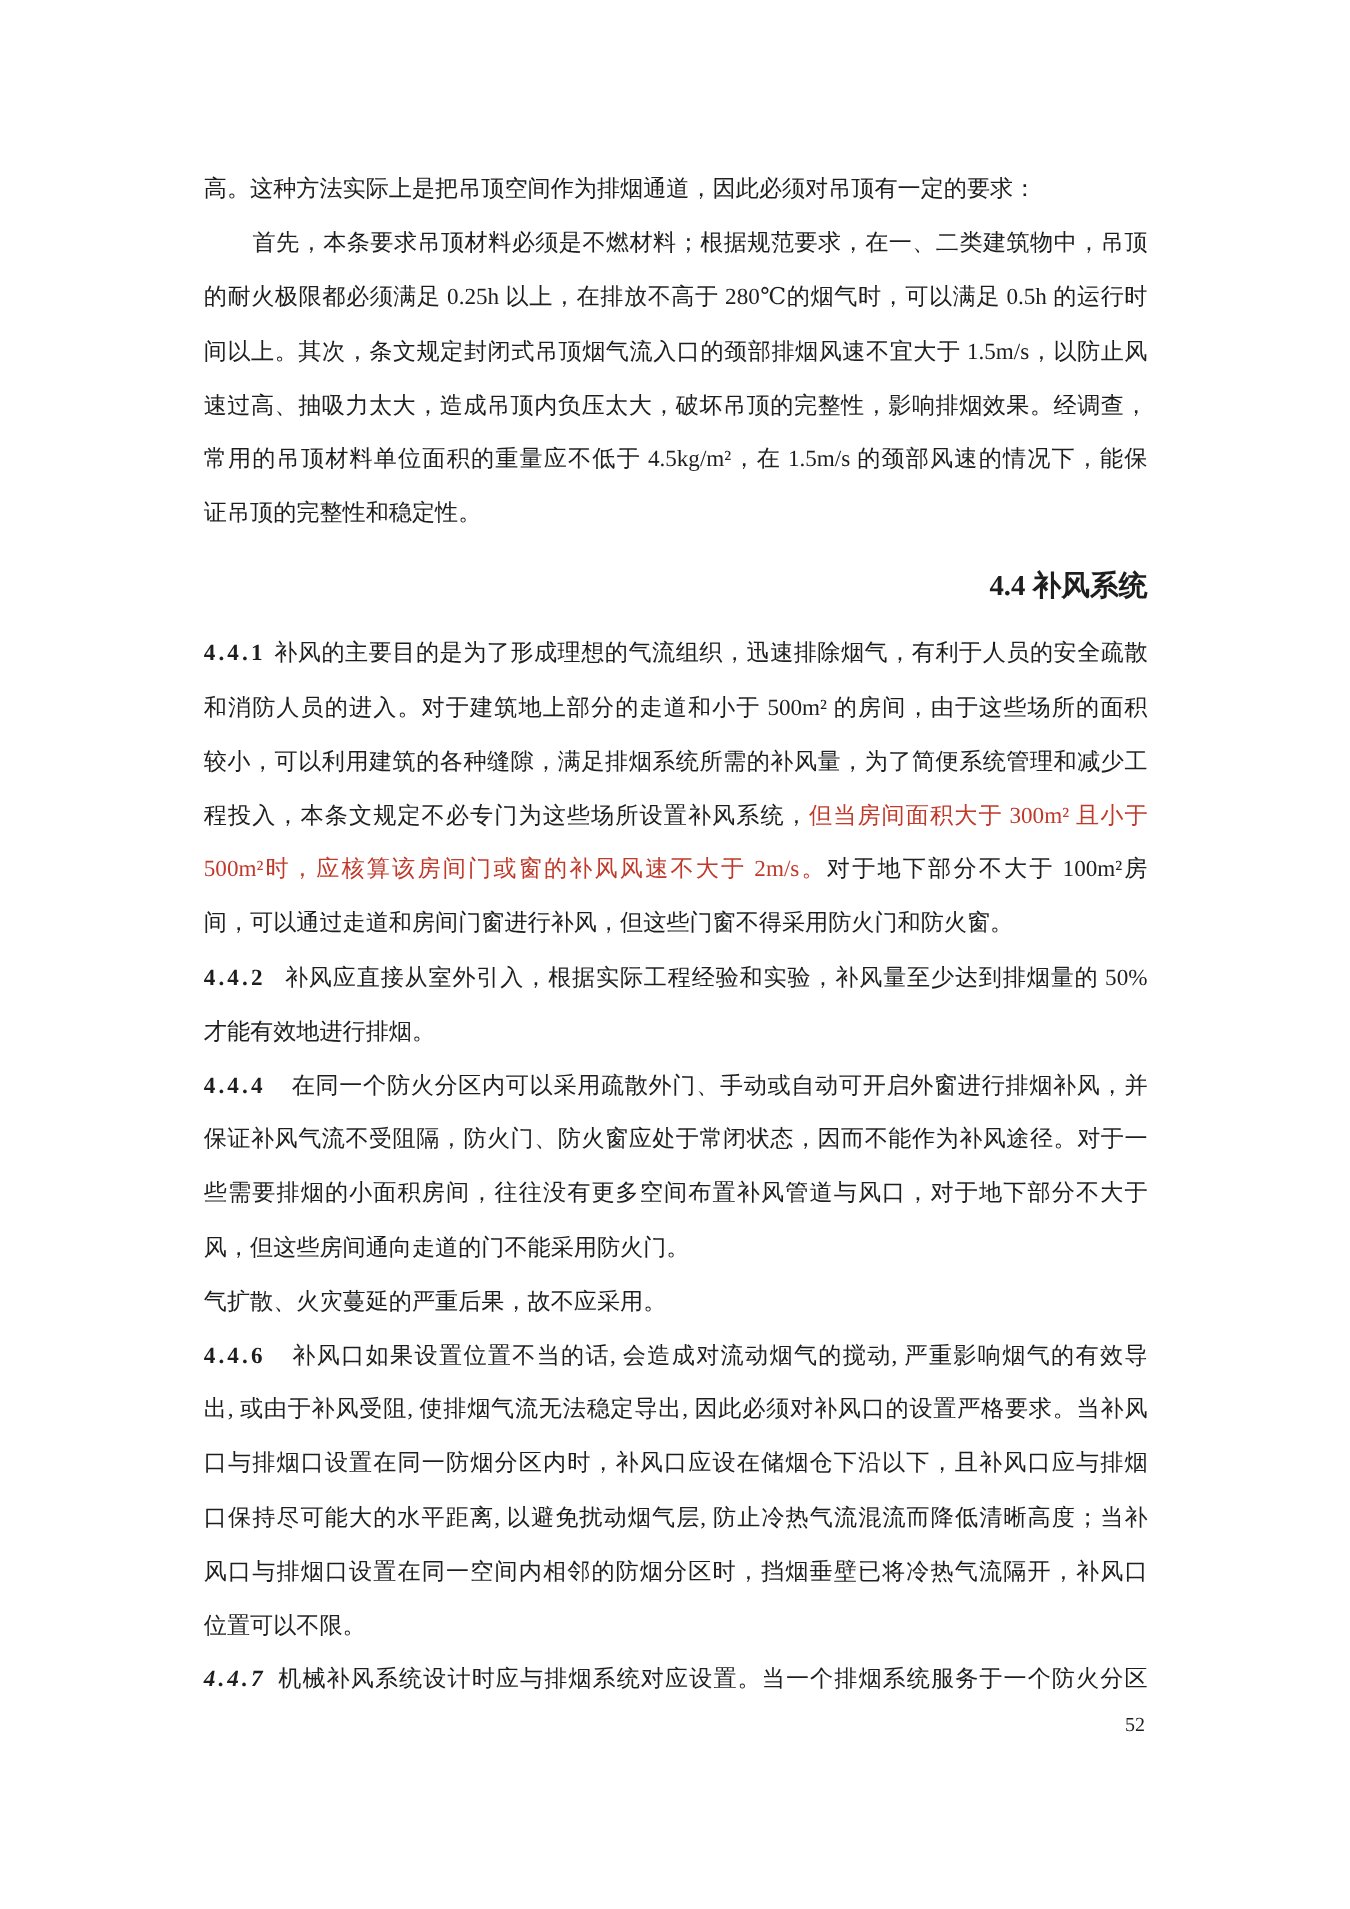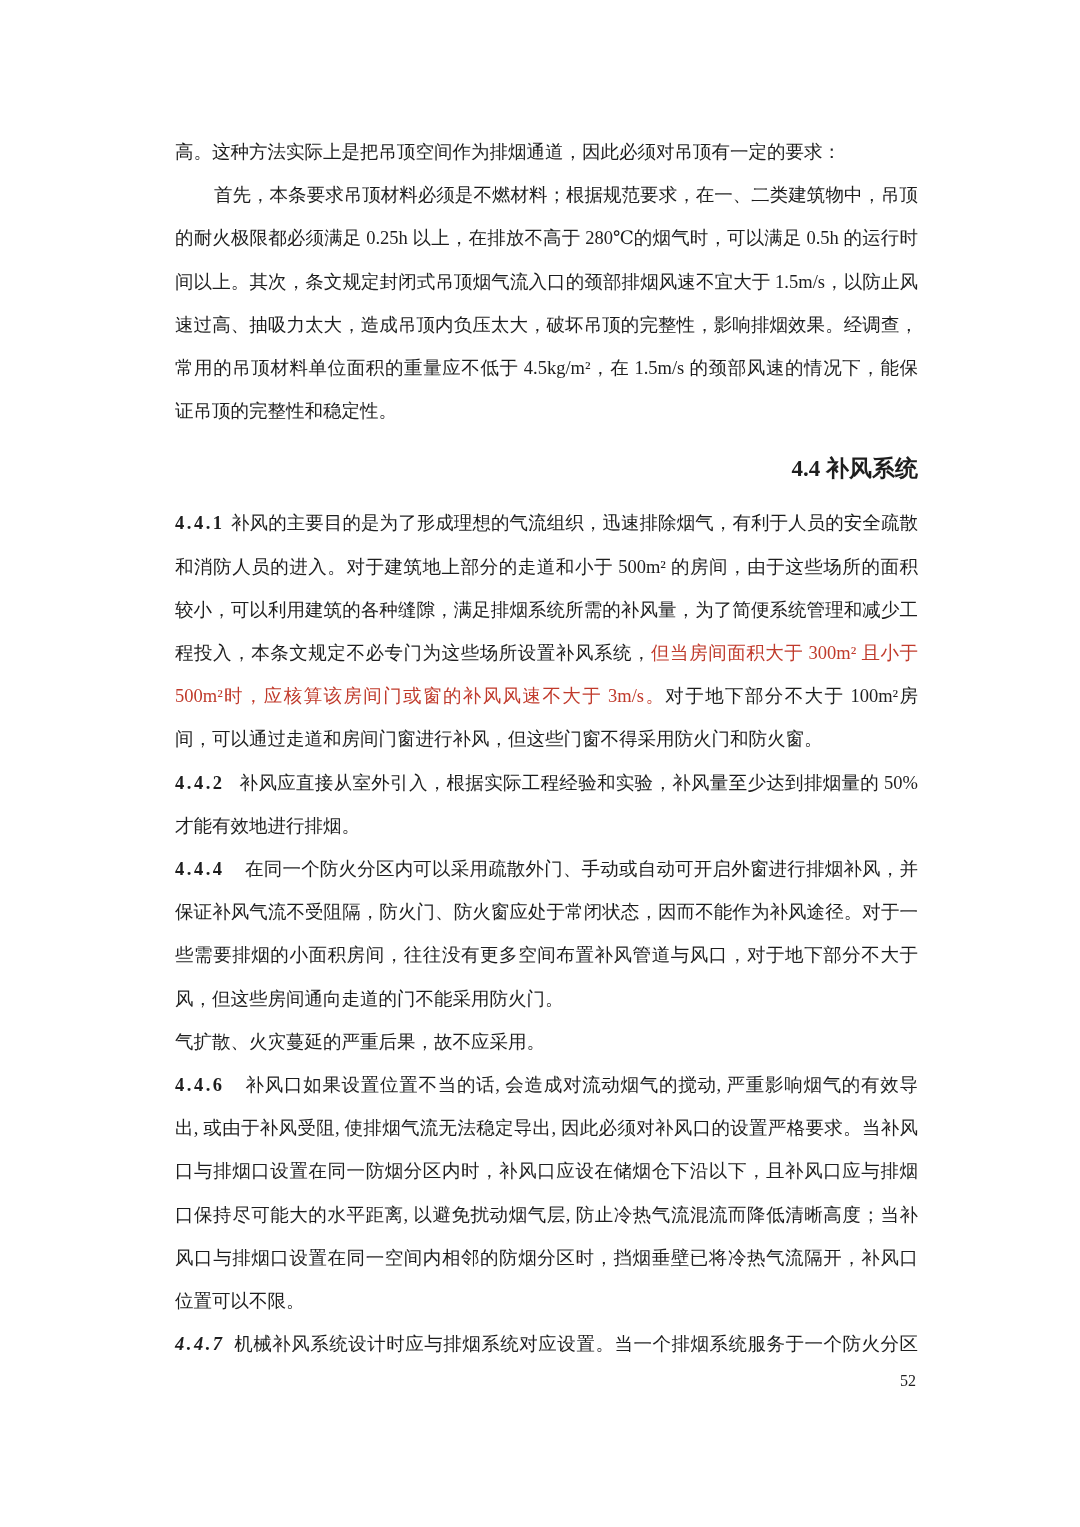--- a/index.html
+++ b/index.html
@@ -16,21 +16,20 @@
   .content {
     padding: 131px 162px 0 163px;
   }
   .paragraph { margin: 0; }
   .line {
     font-size: 18.5px;
     line-height: 43.2px;
     color: var(--ink, #1e1e1e);
     text-align: left;
     white-space: normal;
-    margin-left: 12px;
   }
   .line.j {
     text-align: justify;
     text-align-last: justify;
   }
   .line.ind {
     padding-left: 39px;
   }
   .pnum {
     font-weight: bold;
@@ -73,21 +72,21 @@
         <div class="line"><span class="">证吊顶的完整性和稳定性。</span></div>
       </div>
     </div>
   <div class="heading">4.4 补风系统</div>
   <div>
       <div class="paragraph">
         <div class="line j"><span class="pnum" style="margin-right: 0.35em;">4.4.1</span><span class="">补风的主要目的是为了形成理想的气流组织，迅速排除烟气，有利于人员的安全疏散</span></div>
         <div class="line j"><span class="">和消防人员的进入。对于建筑地上部分的走道和小于 500m² 的房间，由于这些场所的面积</span></div>
         <div class="line j"><span class="">较小，可以利用建筑的各种缝隙，满足排烟系统所需的补风量，为了简便系统管理和减少工</span></div>
         <div class="line j"><span class="">程投入，本条文规定不必专门为这些场所设置补风系统，</span><span class="red">但当房间面积大于 300m² 且小于</span></div>
-        <div class="line j"><span class="red">500m²时，应核算该房间门或窗的补风风速不大于 3m/s。</span><span class="">对于地下部分不大于 100m²房</span></div>
+        <div class="line j"><span class="red">500m²时，应核算该房间门或窗的补风风速不大于 2m/s。</span><span class="">对于地下部分不大于 100m²房</span></div>
         <div class="line"><span class="">间，可以通过走道和房间门窗进行补风，但这些门窗不得采用防火门和防火窗。</span></div>
       </div>
       <div class="paragraph">
         <div class="line j"><span class="pnum" style="margin-right: 0.8em;">4.4.2</span><span class="">补风应直接从室外引入，根据实际工程经验和实验，补风量至少达到排烟量的 50%</span></div>
         <div class="line"><span class="">才能有效地进行排烟。</span></div>
       </div>
       <div class="paragraph">
         <div class="line j"><span class="pnum" style="margin-right: 1.1em;">4.4.4</span><span class="">在同一个防火分区内可以采用疏散外门、手动或自动可开启外窗进行排烟补风，并</span></div>
         <div class="line j"><span class="">保证补风气流不受阻隔，防火门、防火窗应处于常闭状态，因而不能作为补风途径。对于一</span></div>
         <div class="line j"><span class="">些需要排烟的小面积房间，往往没有更多空间布置补风管道与风口，对于地下部分不大于</span></div>

